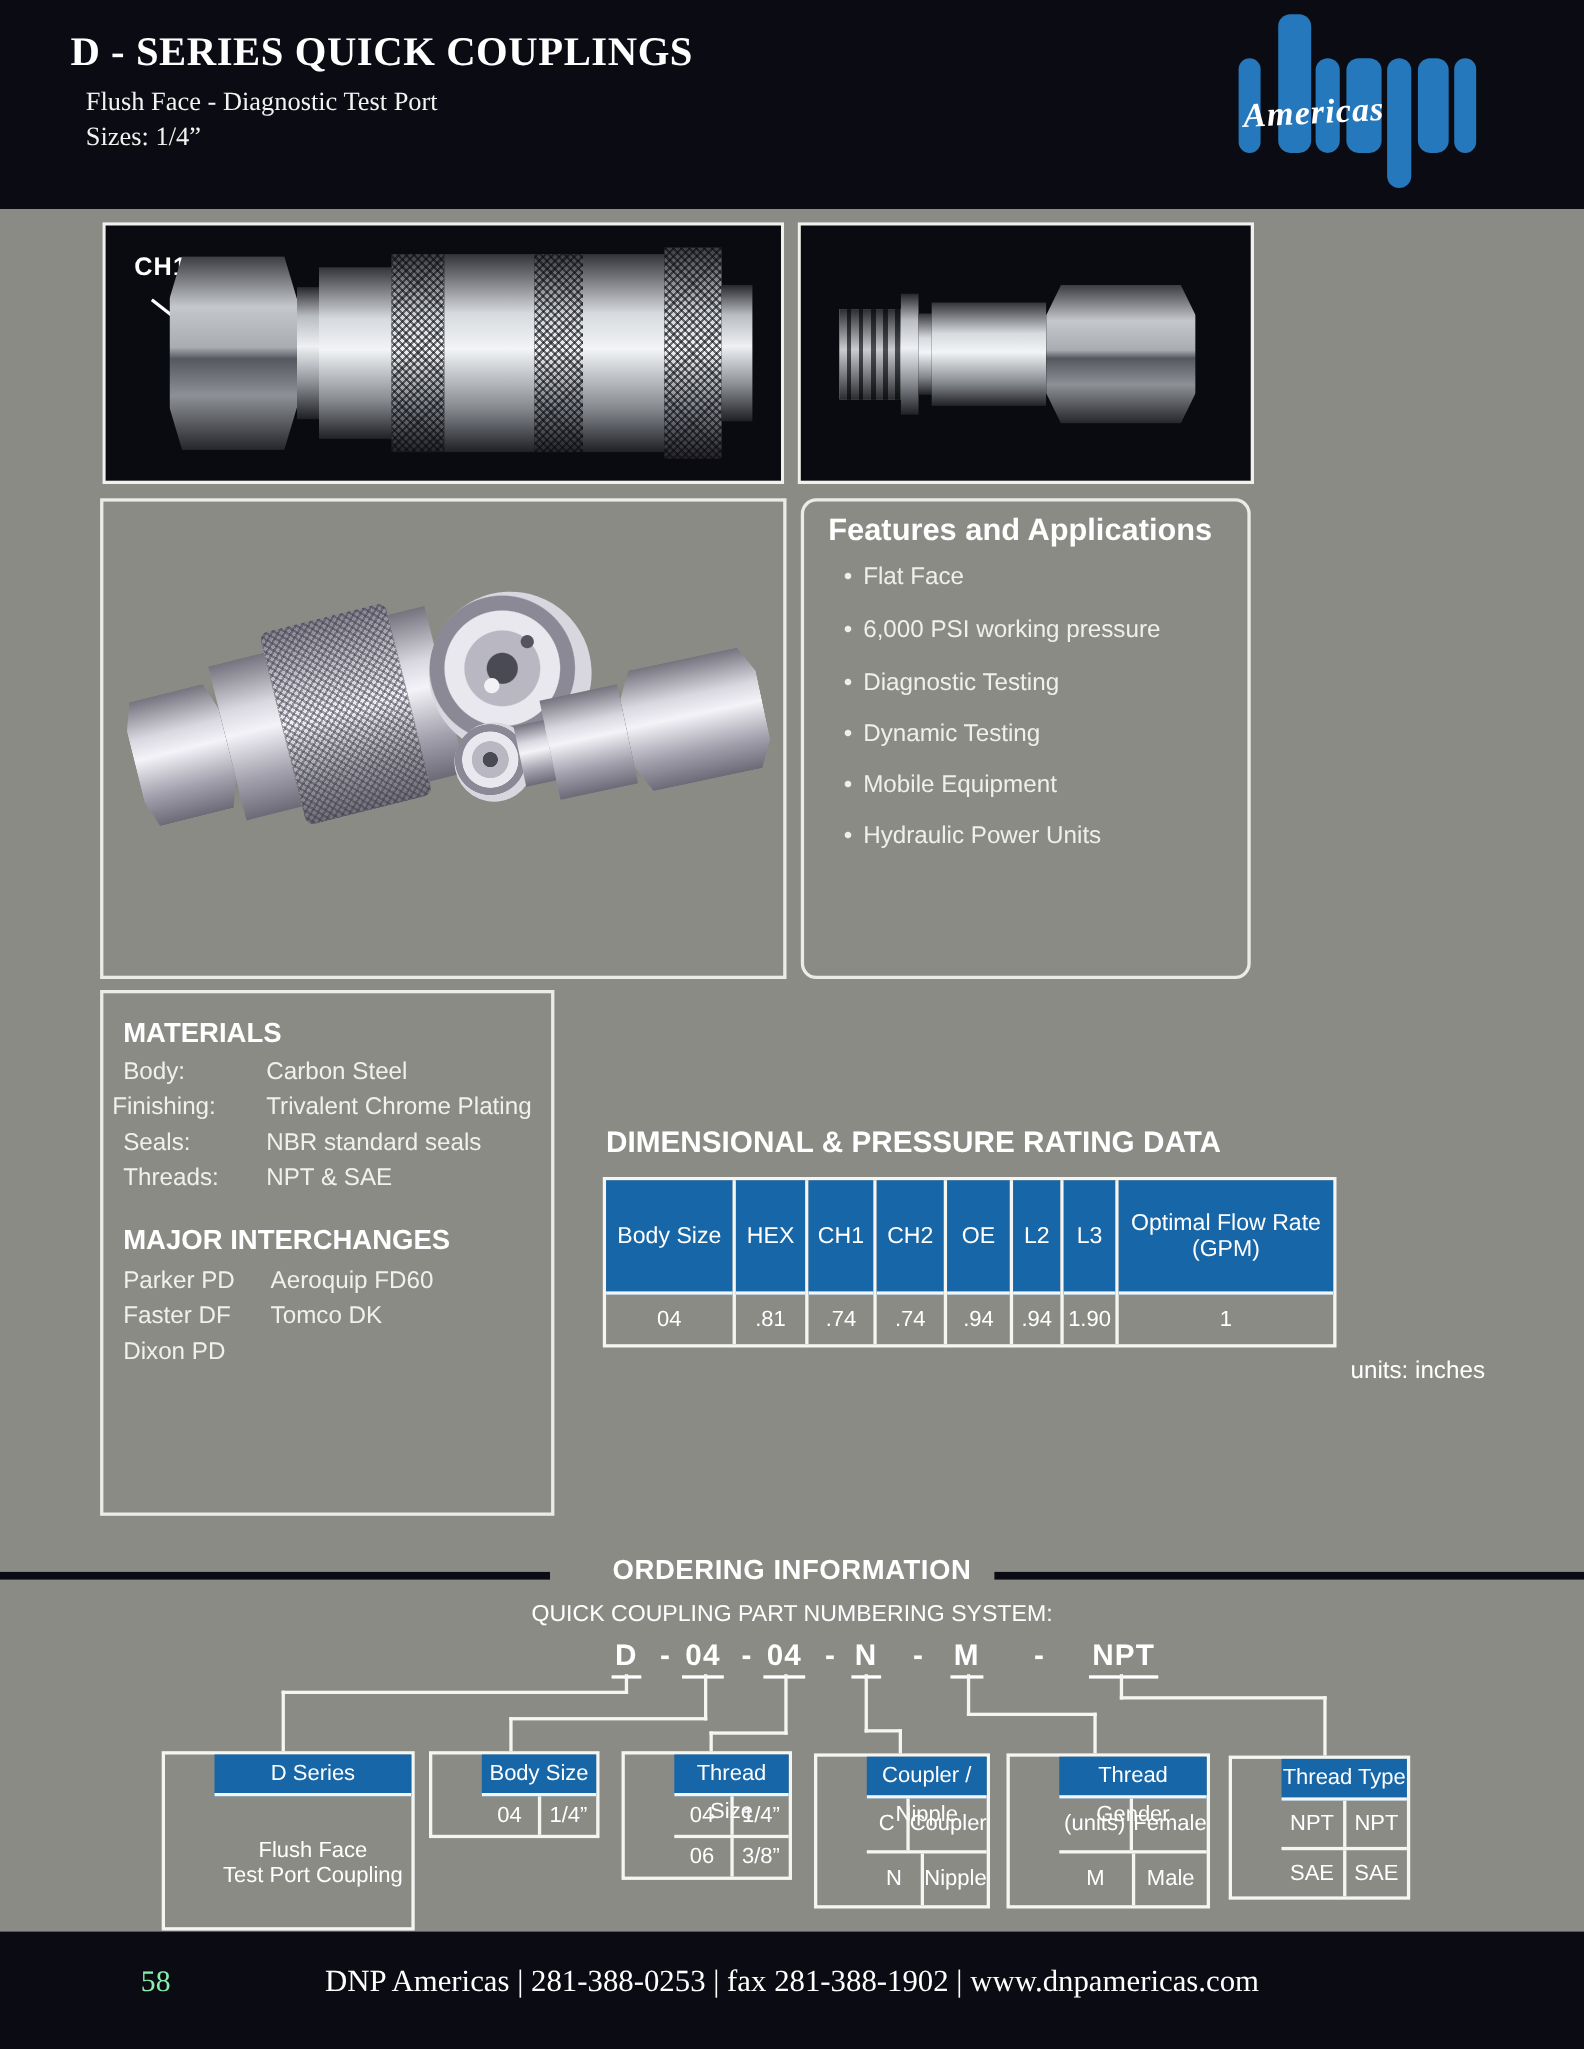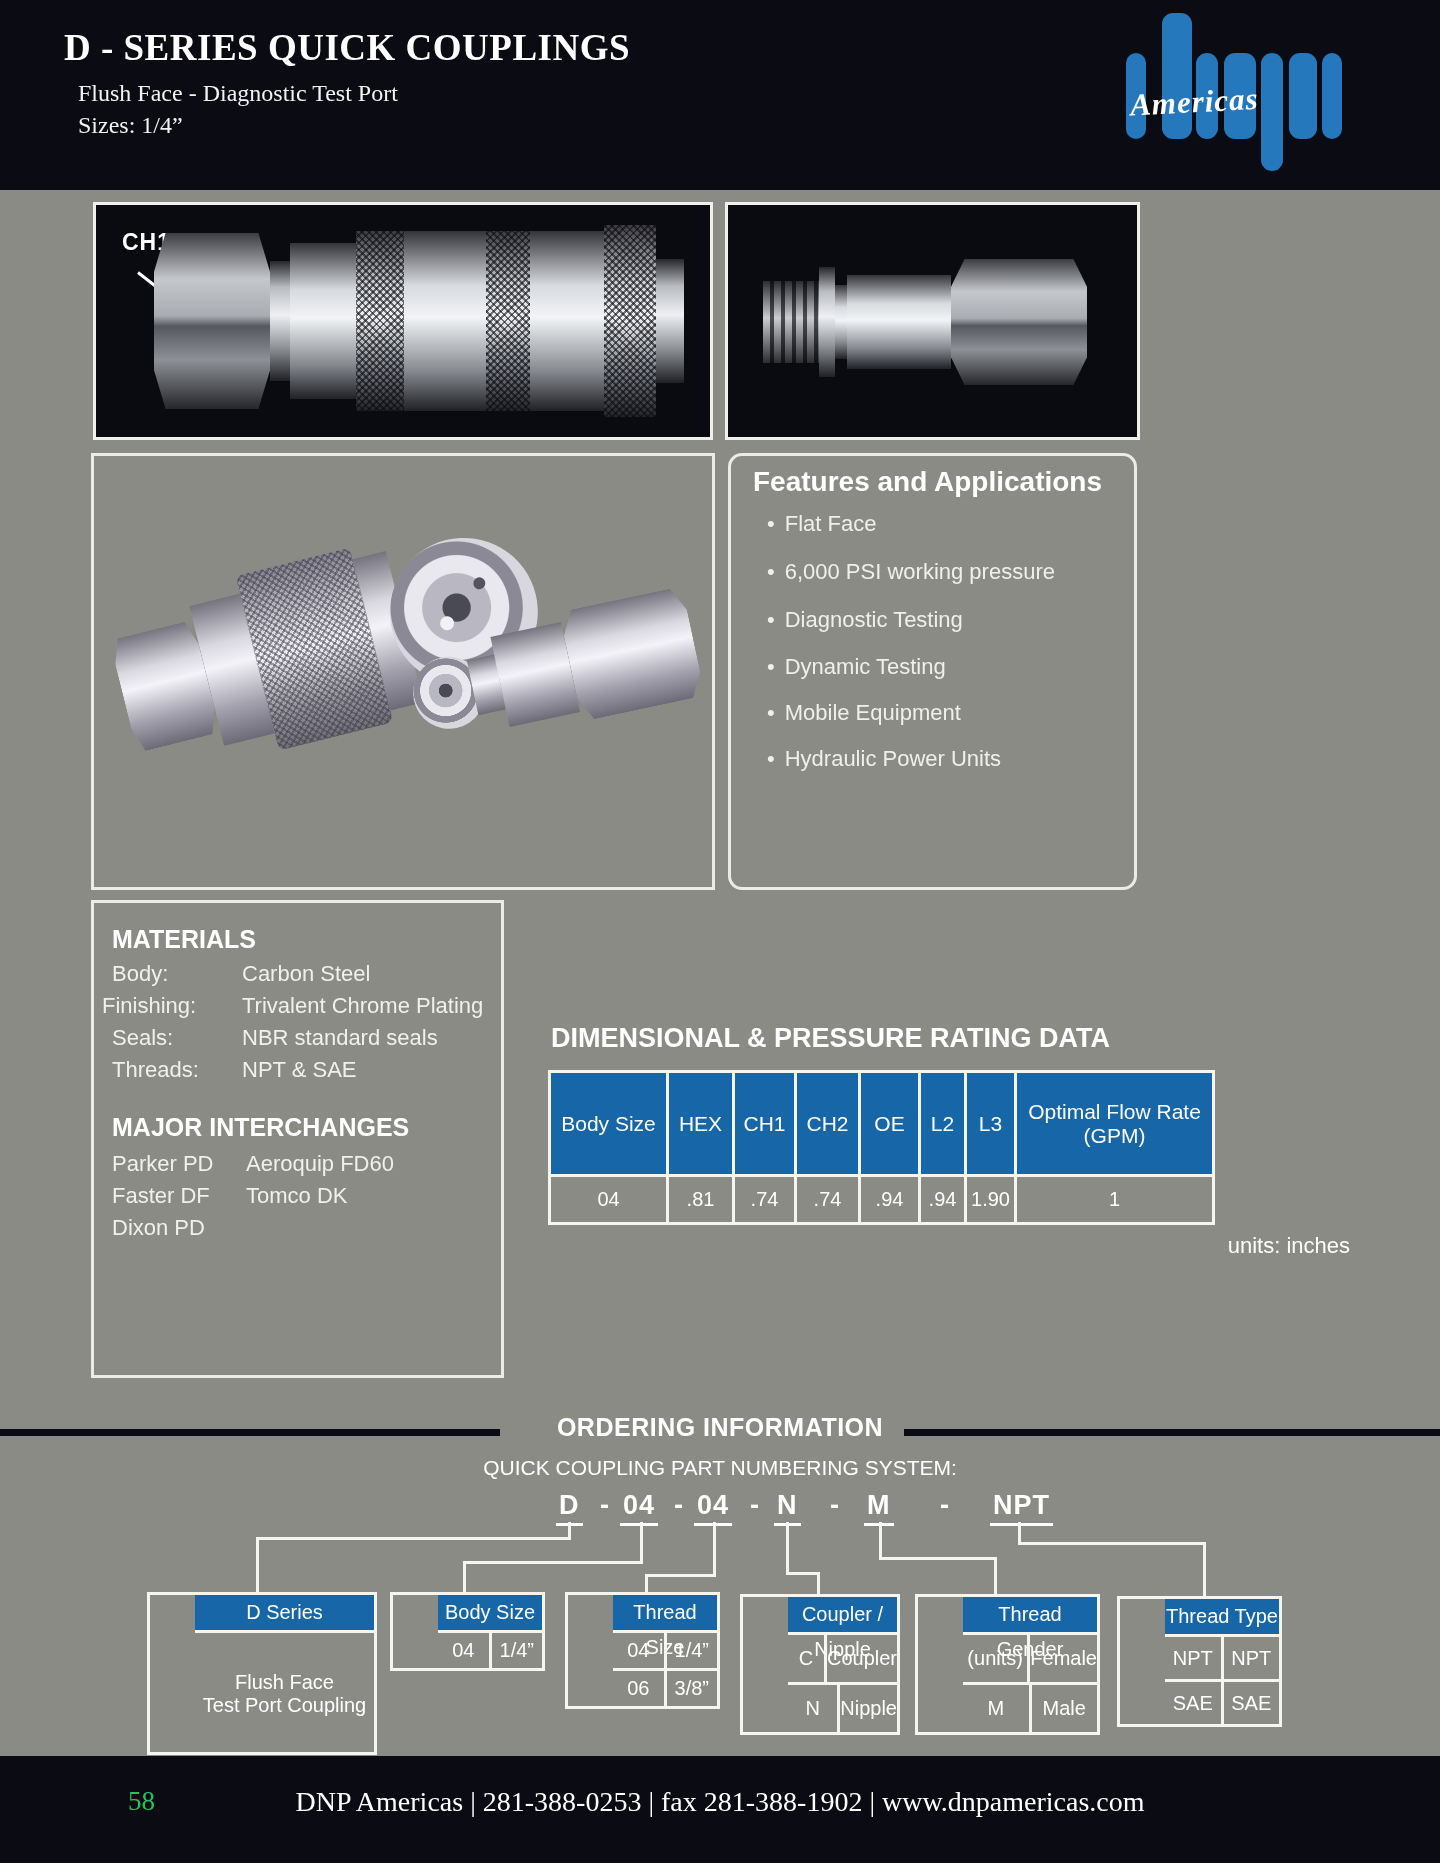--- a/index.html
+++ b/index.html
@@ -80,21 +80,21 @@
   .ohead { background:#1766a8; color:#fff; text-align:center; font-size:20px; height:35px; line-height:35px; border-bottom:3px solid #f5f5f2; }
   .obody { color:#fff; font-size:20px; text-align:center; display:flex; align-items:center; justify-content:center; white-space:pre-line; }
   .orow  { display:flex; }
   .orow + .orow { border-top:3px solid #f5f5f2; }
   .ocell { flex:1; color:#fff; font-size:20px; text-align:center; display:flex; align-items:center; justify-content:center; }
   .ocell + .ocell { border-left:3px solid #f5f5f2; }
   .rh35 .ocell { height:35px; } .rh47 .ocell { height:47px; } .rh42 .ocell { height:42px; }
 
   
   .ftr { position:absolute; left:0; top:1756px; width:1440px; height:107px; background:#0b0b13; }
-  .ftr-num  { position:absolute; left:128px; top:30px; color:#22c55e; font-family:"Liberation Serif", serif; font-size:27px; }
+  .ftr-num  { position:absolute; left:128px; top:30px; color:#86efac; font-family:"Liberation Serif", serif; font-size:27px; }
   .ftr-info { position:absolute; left:0; top:30px; width:1440px; text-align:center; color:#fff; font-family:"Liberation Serif", serif; font-size:28px; }
 </style>
 </head>
 <body>
 
 <div class="page">
 
   <div class="hdr">
     <div class="hdr-title">D - SERIES QUICK COUPLINGS</div>
     <div class="hdr-sub">Flush Face - Diagnostic Test Port</div>

